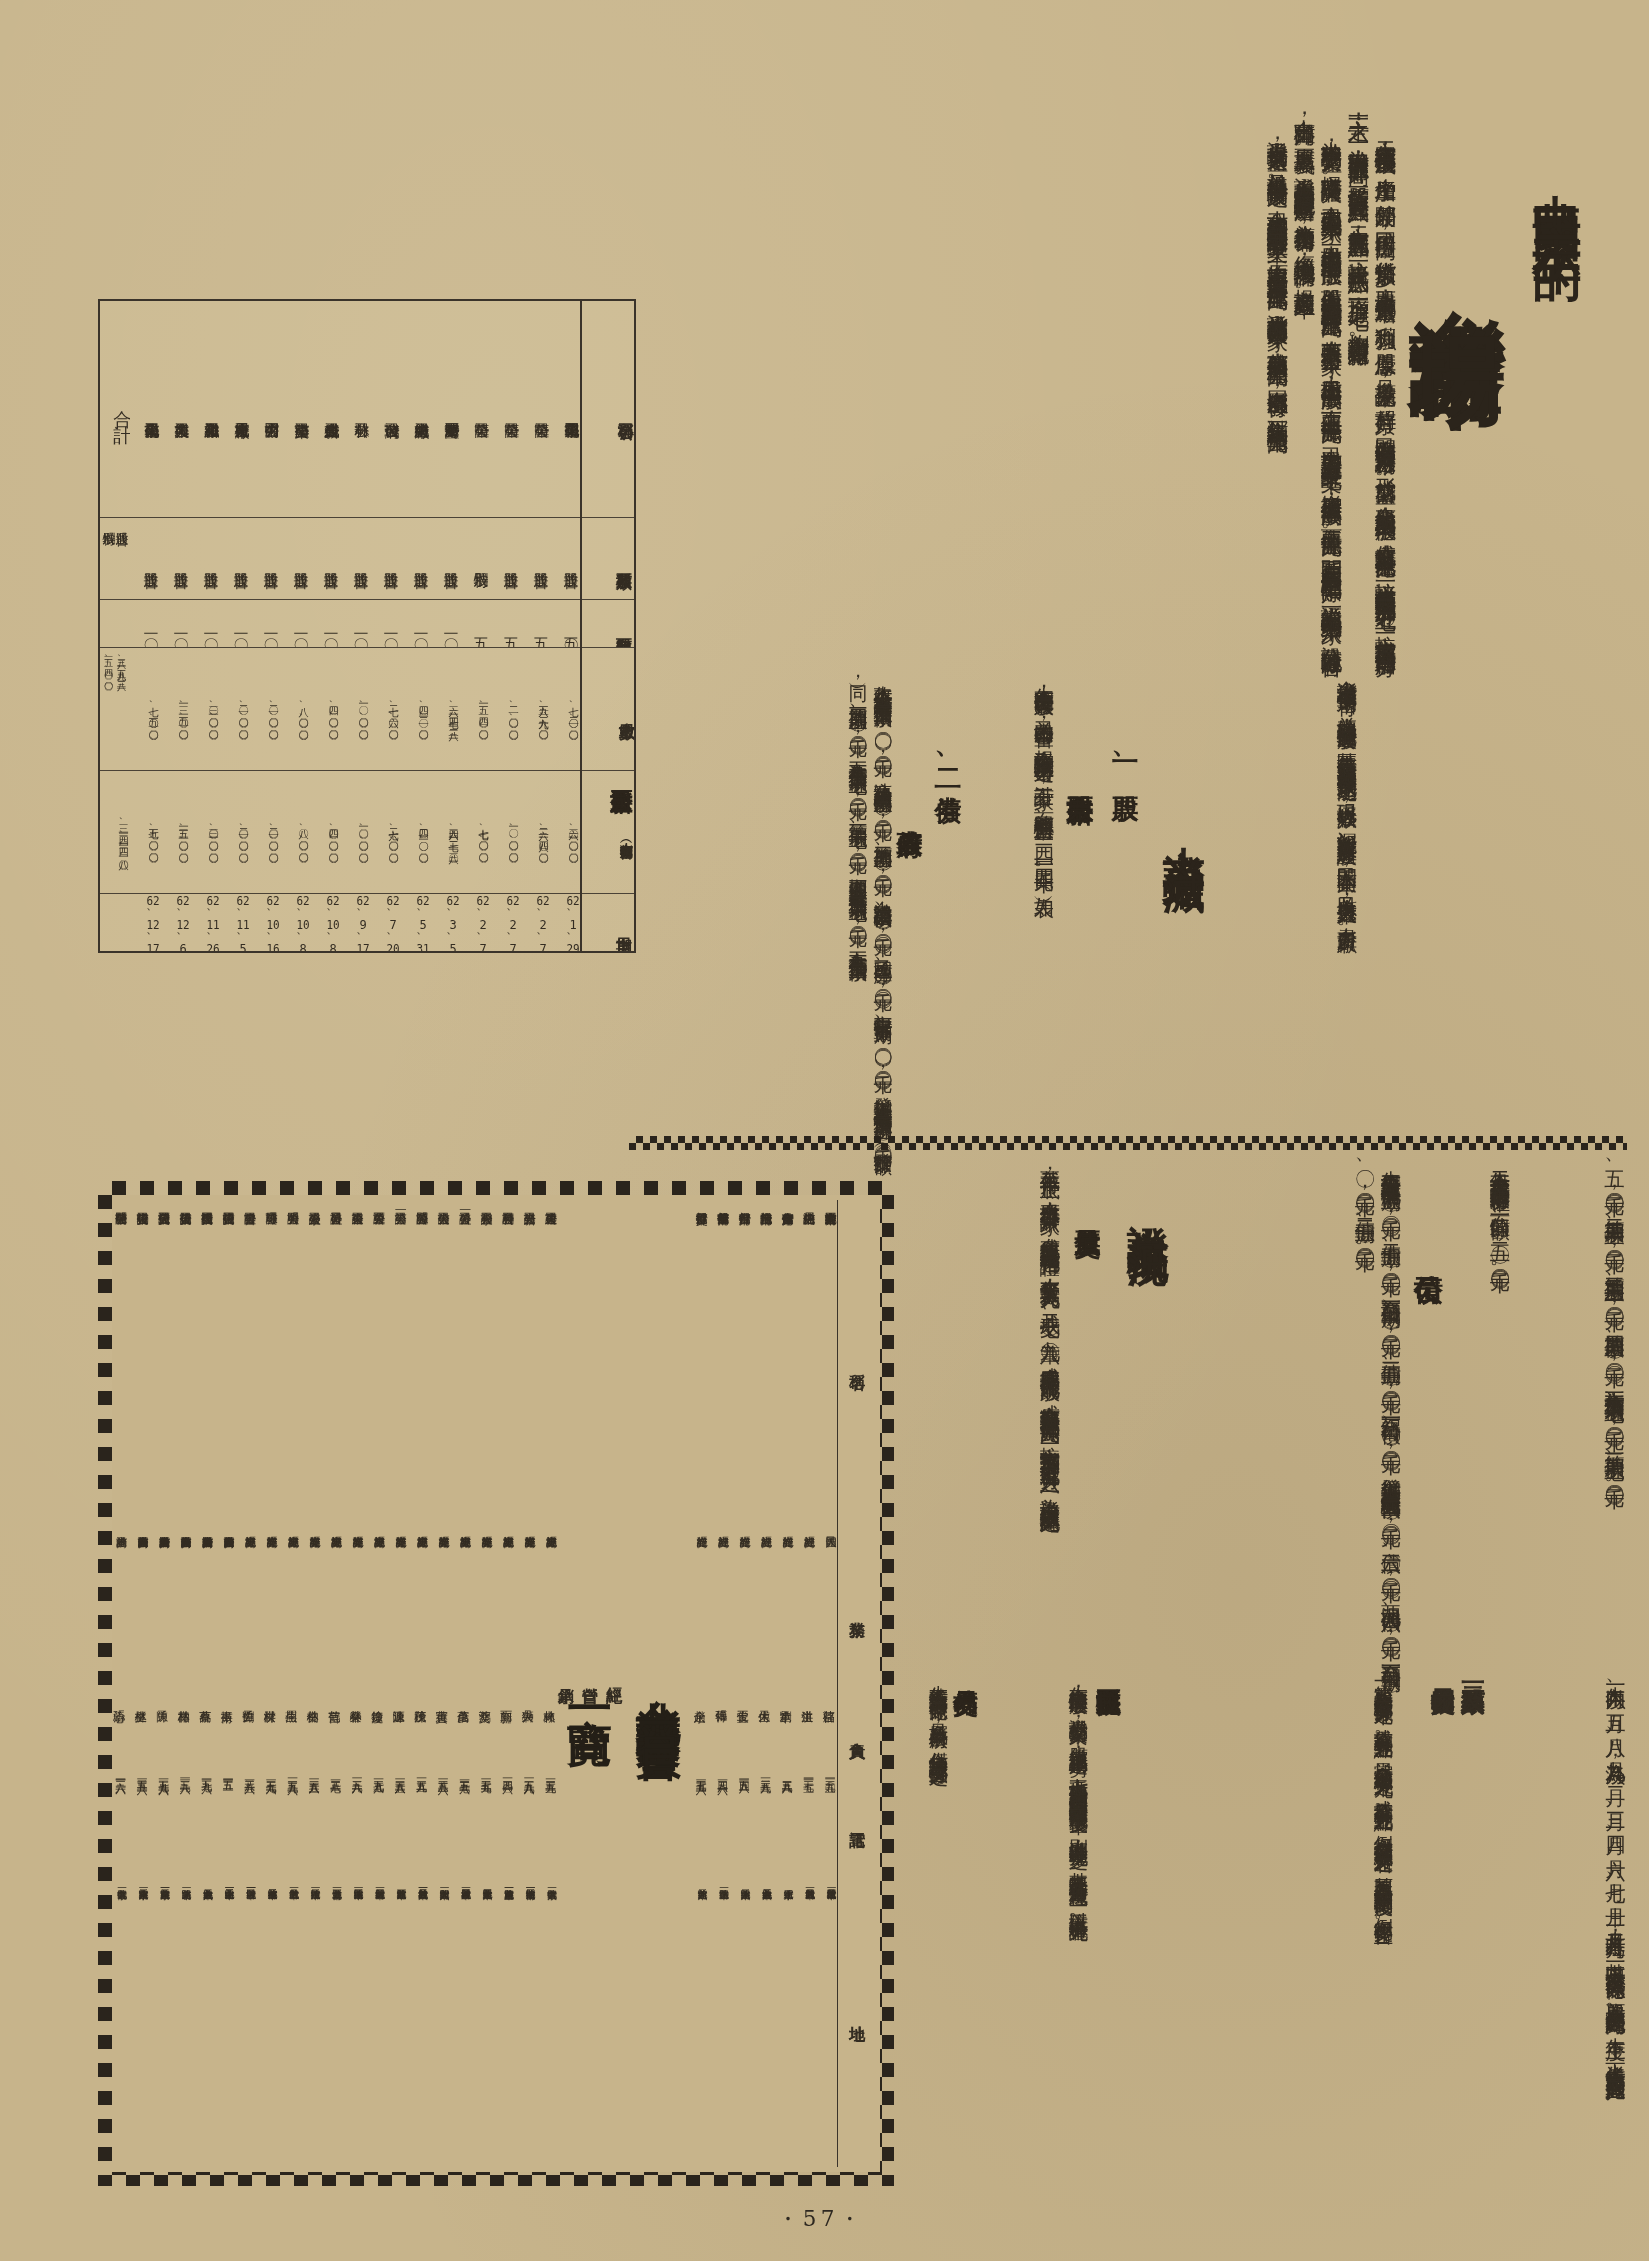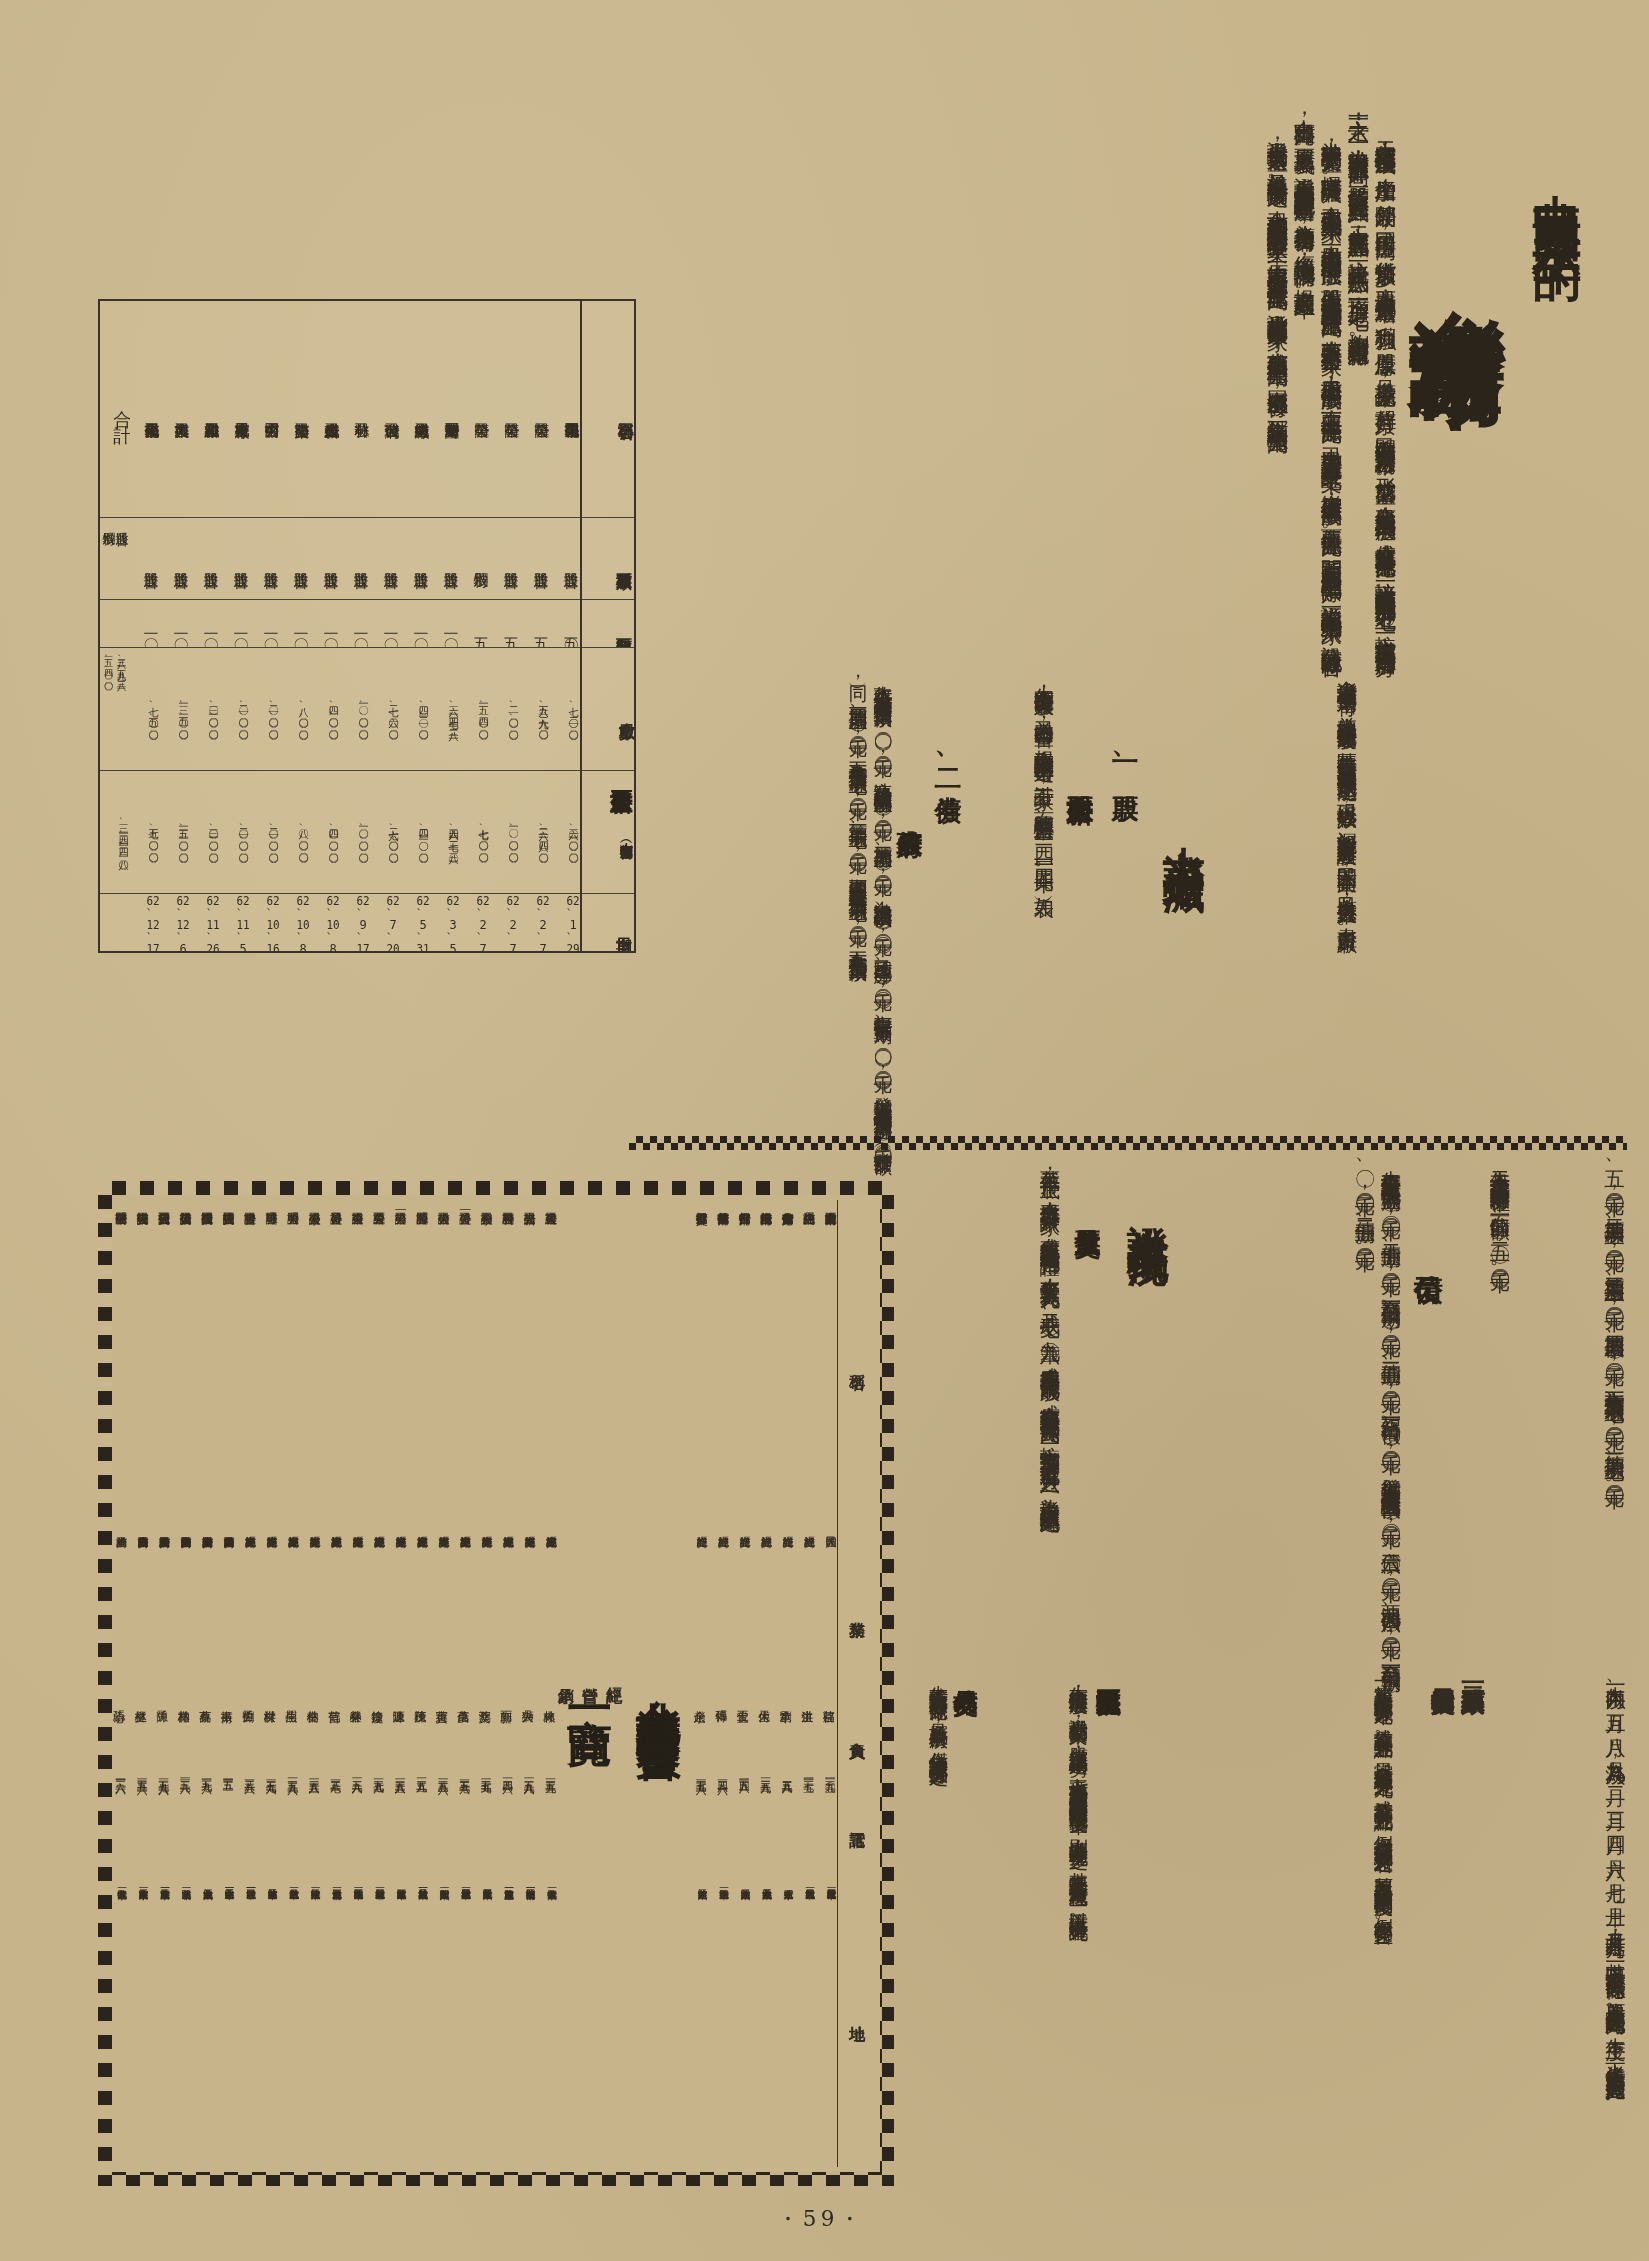--- a/index.html
+++ b/index.html
@@ -518,15 +518,15 @@
       <div class="v mcell-name m-name">中華開發信託公司</div>
       <div class="v mcell-biz  m-biz">證券承銷商</div>
       <div class="v mcell-per  m-per">張心洽</div>
       <div class="v mcell-tel  m-tel">三六一六一一</div>
       <div class="v mcell-addr m-addr">北市懷寧街一〇九號</div>
     </div>
   </div>
     </div>
   </div>
 
-  <div class="pageno">・59・</div>
+  <div class="pageno">・57・</div>
 </div>
 
 
 </body></html>

